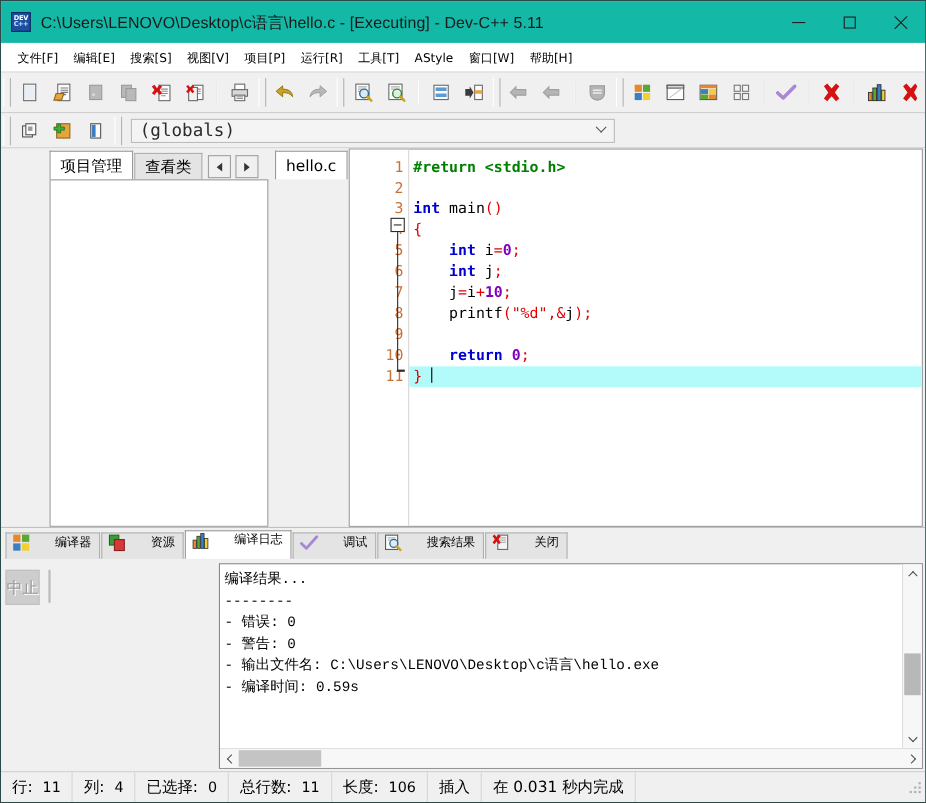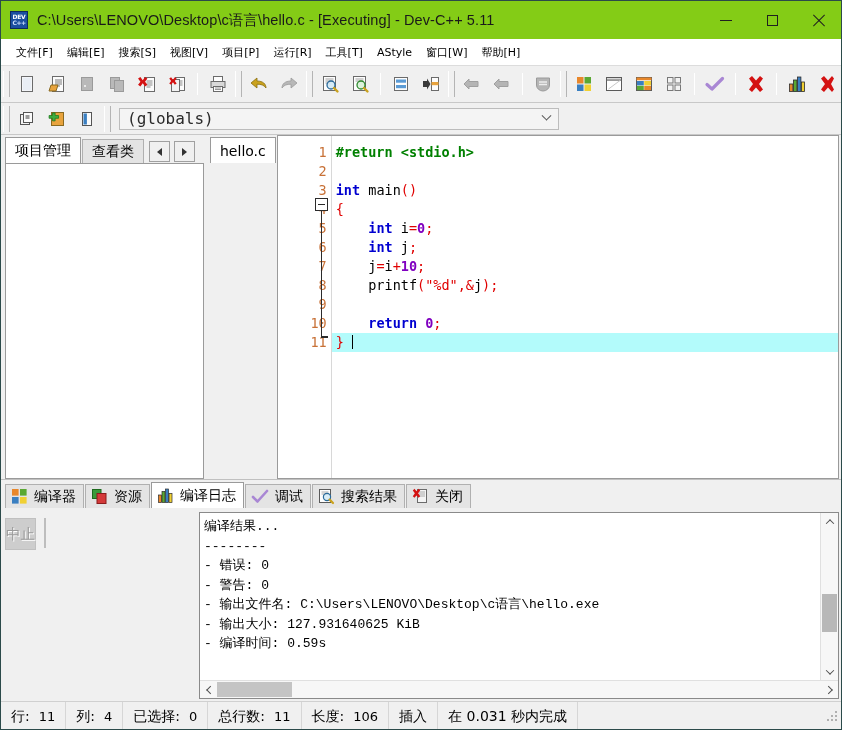--- a/index.html
+++ b/index.html
@@ -15,21 +15,21 @@
     width: 842px; height: 730px;
     position: relative;
     display: flex; flex-direction: column;
     border: 1px solid #2b4a4a;
     background: #f0f0f0;
   }
 
   
   .titlebar {
     height: 38px; flex: 0 0 38px;
-    background: #84cc16;
+    background: #14b8a6;
     display: flex; align-items: center;
     position: relative;
   }
   .app-icon {
     width: 18px; height: 18px;
     margin-left: 9px; margin-right: 9px;
     background: #1b4fa0;
     border: 1px solid #0d2a5c;
     position: relative; flex: 0 0 18px;
     display: flex; flex-direction: column;
@@ -137,20 +137,21 @@
   .chev-d {
     width: 7px; height: 7px;
     border-right: 1.6px solid #555; border-bottom: 1.6px solid #555;
     transform: rotate(45deg) translate(-2px,-2px);
   }
 
   
   .main {
     flex: 1 1 auto; display: flex; min-height: 0;
     background: #f0f0f0;
+    padding-left: 40px;
   }
   .left-pane {
     flex: 0 0 205px; display: flex; flex-direction: column;
     min-width: 0;
   }
   .right-pane {
     flex: 1 1 auto; display: flex; flex-direction: row;
     min-width: 0;
   }
 
@@ -278,22 +279,22 @@
     background: #f0f0f0;
     border-top: 1px solid #c0c0c0;
   }
   .bottom-tabs {
     height: 28px; flex: 0 0 28px;
     display: flex; align-items: flex-end;
     padding-left: 4px;
   }
   .btab {
     height: 24px; padding: 0 7px 0 5px;
-    display: flex; align-items: center; gap: 6px;
-    font-size: 14px; color: #000;
+    display: flex; gap: 22px;
+    font-size: 11px; color: #000;
     background: #e4e4e4;
     border: 1px solid #b0b0b0; border-bottom: none;
     margin-right: 1px;
     font-family: "DejaVu Sans", "Liberation Sans", sans-serif;
   }
   .btab.active { background: #ffffff; height: 26px; border-color: #9a9a9a; }
   .bottom-body {
     flex: 1 1 auto; min-height: 0;
     display: flex;
     padding: 4px 2px 2px 4px;
@@ -778,21 +779,20 @@
       </div>
 
       <div class="log-box">
         <div class="log-inner">
           <div class="log-text">
             <div class="log-line">编译结果...</div>
             <div class="log-line">--------</div>
             <div class="log-line">- 错误: 0</div>
             <div class="log-line">- 警告: 0</div>
             <div class="log-line">- 输出文件名: C:\Users\LENOVO\Desktop\c语言\hello.exe</div>
-            <div class="log-line">- 输出大小: 127.931640625 KiB</div>
             <div class="log-line">- 编译时间: 0.59s</div>
           </div>
           <div class="vscroll">
             <div class="sb-arrow">
               <span class="chev-up"></span>
             </div>
             <div class="sb-track">
               <div class="sb-thumb"></div>
             </div>
             <div class="sb-arrow">

